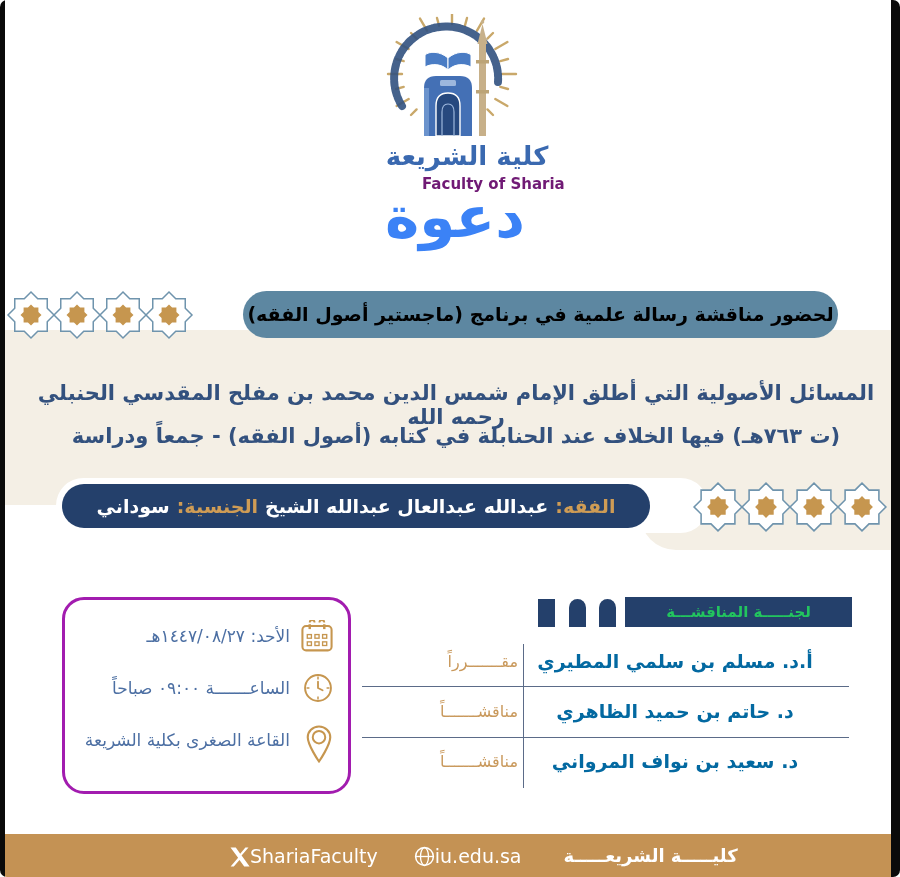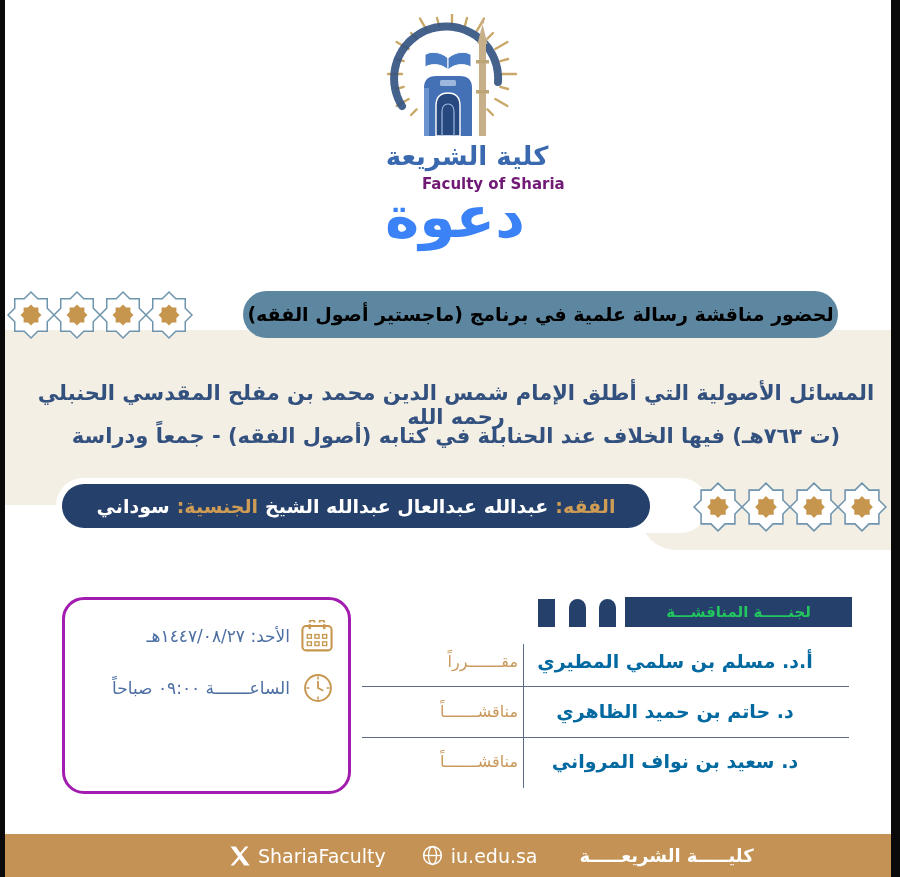--- a/index.html
+++ b/index.html
@@ -1,17 +1,17 @@
 <!DOCTYPE html>
 <html><head>
 <meta charset="utf-8">
 <style>
   html,body{margin:0;padding:0;background:#fff;}
   .poster{position:relative;width:900px;height:877px;background:#ffffff;overflow:hidden;
-          font-family:"DejaVu Sans",sans-serif;}
+          font-family:"DejaVu Sans",sans-serif;border-radius:7px;}
   .edge{position:absolute;top:0;bottom:0;background:#0a0a0a;z-index:40;}
   .edge-left{left:0;width:5px;}
   .edge-right{right:0;width:9px;}
 
   
   .logo-svg{position:absolute;left:372px;top:14px;width:168px;height:132px;}
   .logo-ar{position:absolute;left:372px;top:141px;width:190px;text-align:center;
            font-size:26px;font-weight:bold;color:#3a69b0;}
   .logo-en{position:absolute;left:388px;top:175px;width:190px;text-align:left;
            font-size:15px;font-weight:bold;color:#701a75;margin-left:34px;}
@@ -70,21 +70,21 @@
             border-radius:22px;background:#fff;z-index:3;}
   .info-row{position:absolute;right:0;width:100%;height:40px;}
   .info-row .txt{position:absolute;right:58px;top:8px;direction:rtl;text-align:right;
             color:#4c6fa3;font-size:17px;font-weight:500;white-space:nowrap;}
   .info-row .ic{position:absolute;right:14px;top:2px;line-height:0;}
   .irow-1{top:18px;} .irow-2{top:70px;} .irow-3{top:122px;}
 
   
   .footer{position:absolute;left:5px;top:834px;width:886px;height:43px;background:#c49254;
           display:flex;align-items:center;color:#fff;z-index:5;}
-  .footer .grp{display:flex;align-items:center;gap:8px;}
+  .footer .grp{display:flex;align-items:flex-end;gap:0;}
   .f-x{margin-left:225px;}
   .f-web{margin-left:36px;}
   .f-ar{margin-left:42px;font-size:18px;font-weight:bold;direction:rtl;}
   .f-label{font-size:19px;}
 </style>
 </head>
 <body>
 
 <div class="poster">
 
@@ -231,20 +231,29 @@
             <line x1="14" y1="4" x2="14" y2="6.5"></line>
               <line x1="14" y1="21.5" x2="14" y2="24"></line>
             <line x1="4" y1="14" x2="6.5" y2="14"></line>
               <line x1="21.5" y1="14" x2="24" y2="14"></line>
           </g>
           <path d="M14 14 L14 8.5 M14 14 L18 16" fill="none" stroke="#c6964f" stroke-width="1.6" stroke-linecap="round"></path>
         </svg>
       </span>
       <span class="txt">الساعـــــــة ٠٩:٠٠ صباحاً</span>
     </div>
+    <div class="info-row irow-3">
+      <span class="ic">
+        <svg width="30" height="40" viewBox="0 0 24 32">
+          <path d="M12 2 C6.8 2 3 6 3 10.6 C3 17 12 30 12 30 C12 30 21 17 21 10.6 C21 6 17.2 2 12 2 Z" fill="none" stroke="#c6964f" stroke-width="1.7"></path>
+          <circle cx="12" cy="10.5" r="5" fill="none" stroke="#c6964f" stroke-width="1.6"></circle>
+        </svg>
+      </span>
+      <span class="txt">القاعة الصغرى بكلية الشريعة</span>
+    </div>
   </div>
 
   <div class="footer">
     <div class="grp f-x">
       <span style="line-height:0;">
         <svg width="20" height="20" viewBox="0 0 20 20">
           <path d="M0.5 0.5 h5.3 l4.4 6.2 L15.4 0.5 h3.1 L11.6 8.5 19.6 19.5 h-5.4 l-4.7 -6.6 -5.7 6.6 H0.6 l7.5 -8.7 Z" fill="#ffffff"></path>
         </svg>
       </span>
       <span class="f-label">ShariaFaculty</span>

